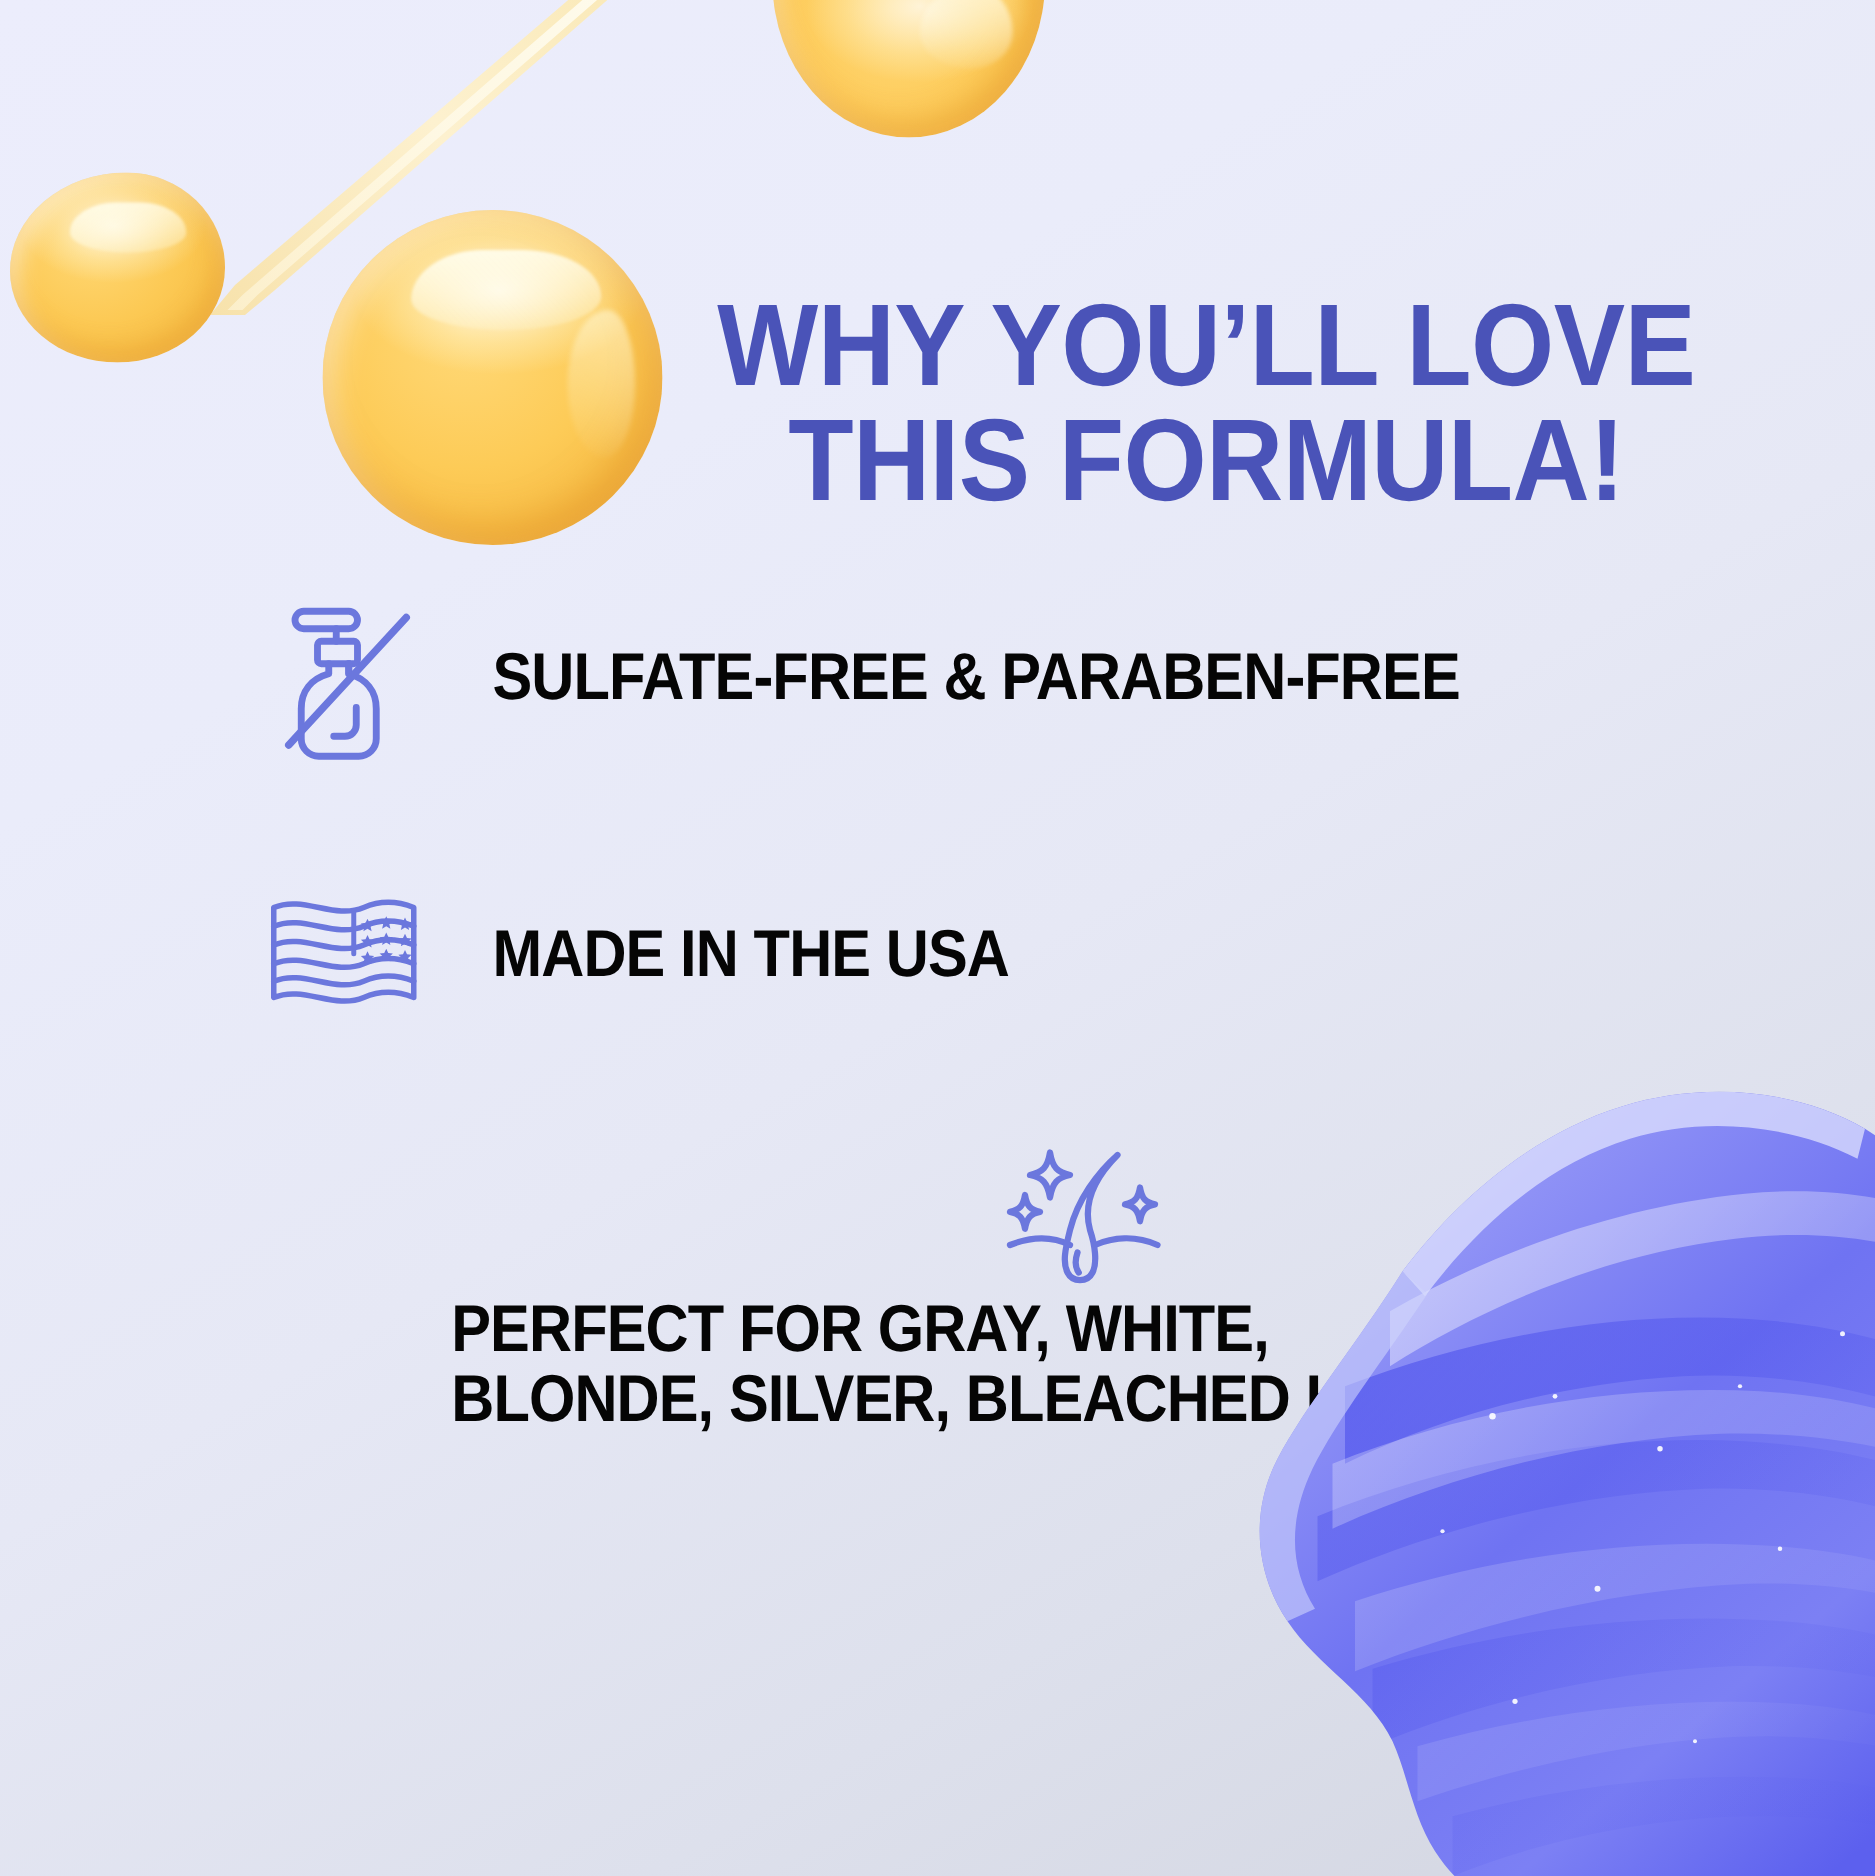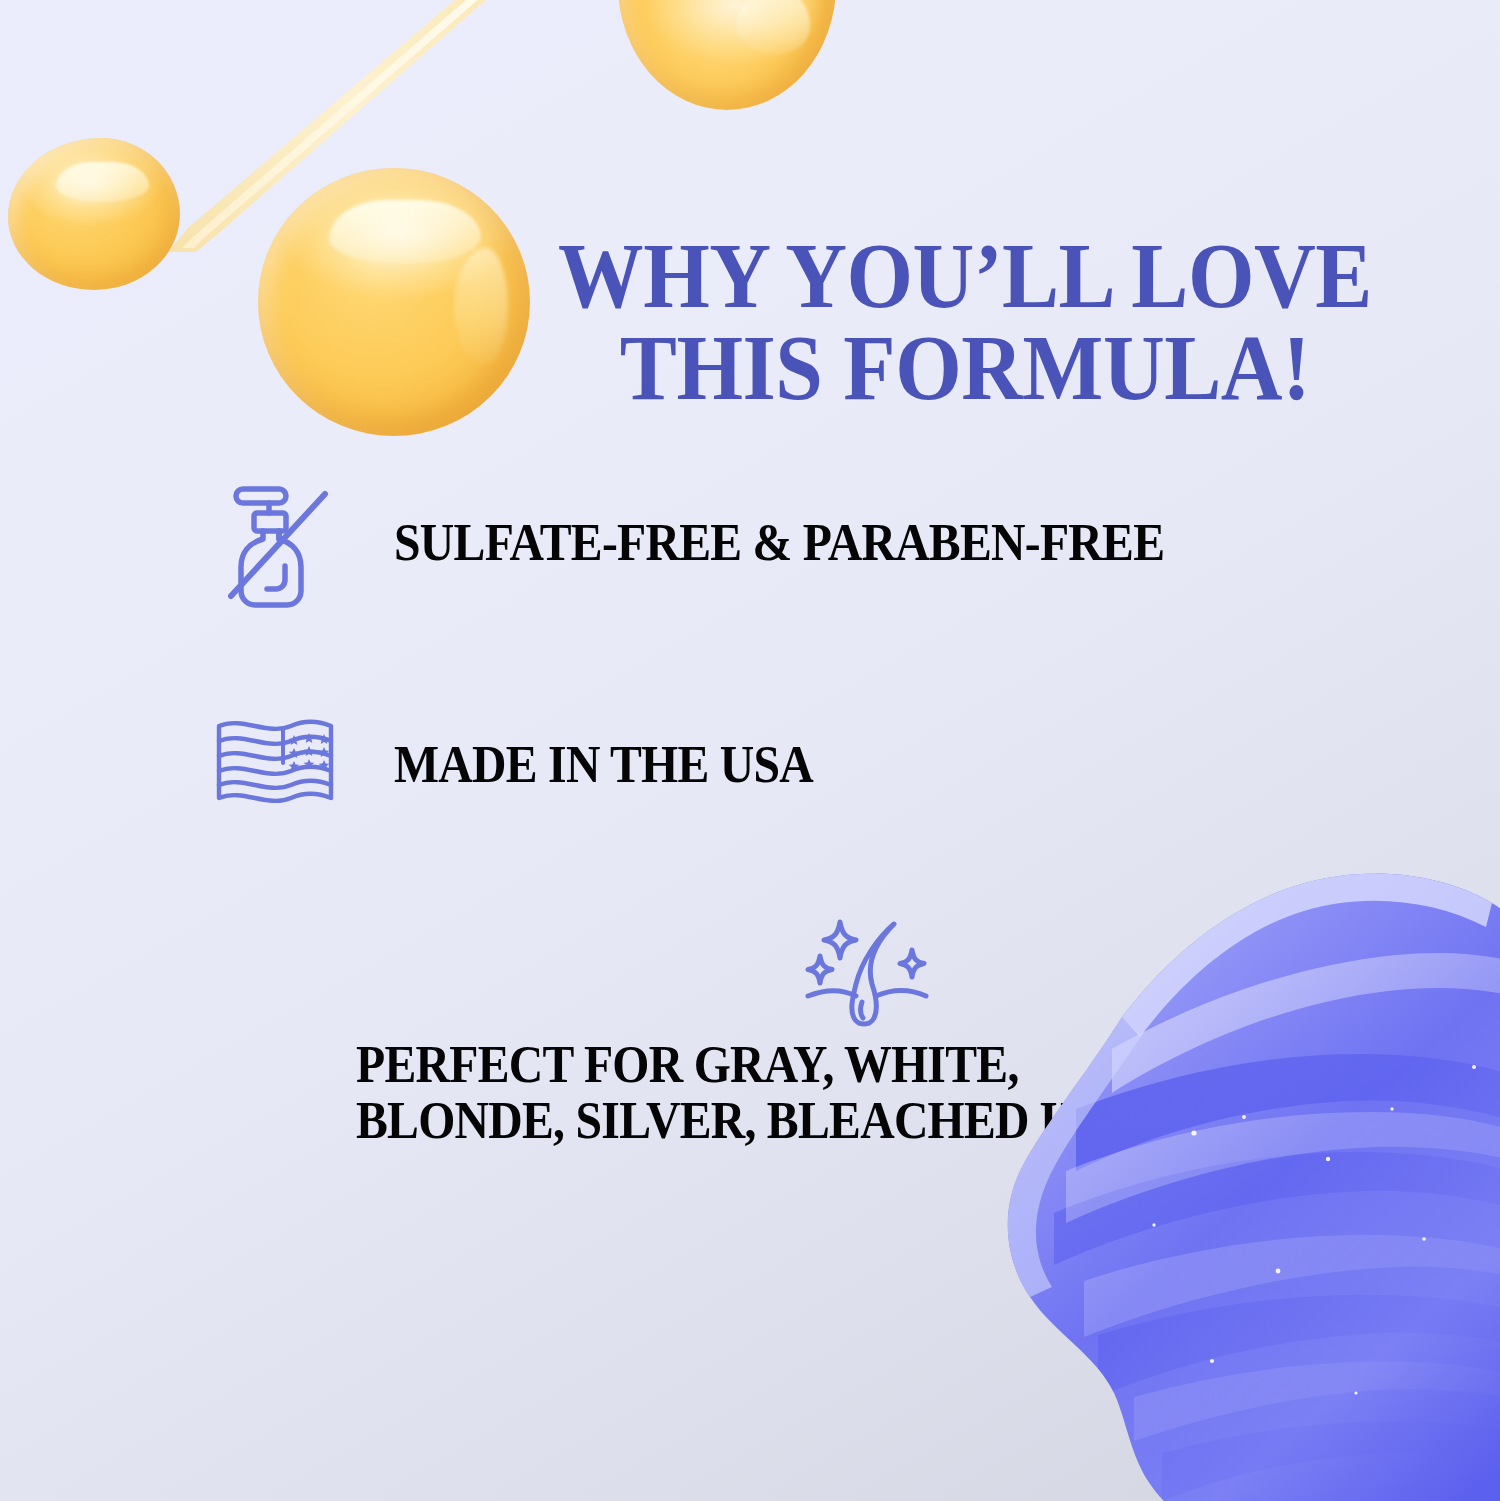--- a/index.html
+++ b/index.html
@@ -6,21 +6,21 @@
     margin: 0;
     padding: 0;
     background: #ffffff;
   }
 
   #canvas {
     position: relative;
     width: 1500px;
     height: 1501px;
     overflow: hidden;
-    font-family: Liberation Serif, serif;
+    font-family: Liberation Sans, sans-serif;
     background: linear-gradient(150deg, #ecedfc 0%, #eaecfa 28%, #e6e8f5 52%, #dde0ec 76%, #d2d5e0 100%);
   }
 
   
   .deco { position: absolute; pointer-events: none; }
 
   
   .drizzle {
     position: absolute;
     left: 60px;

